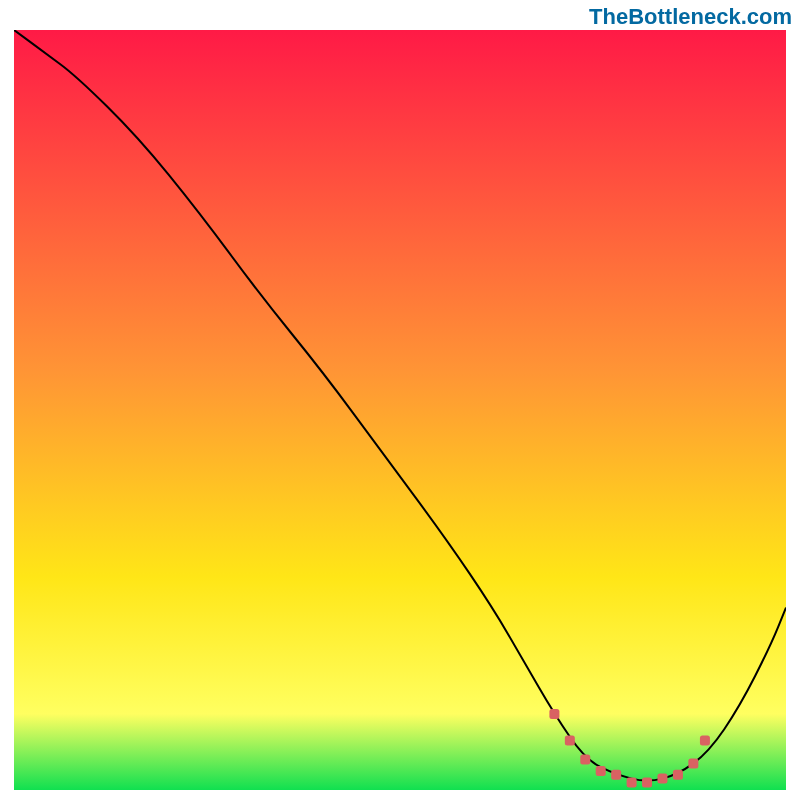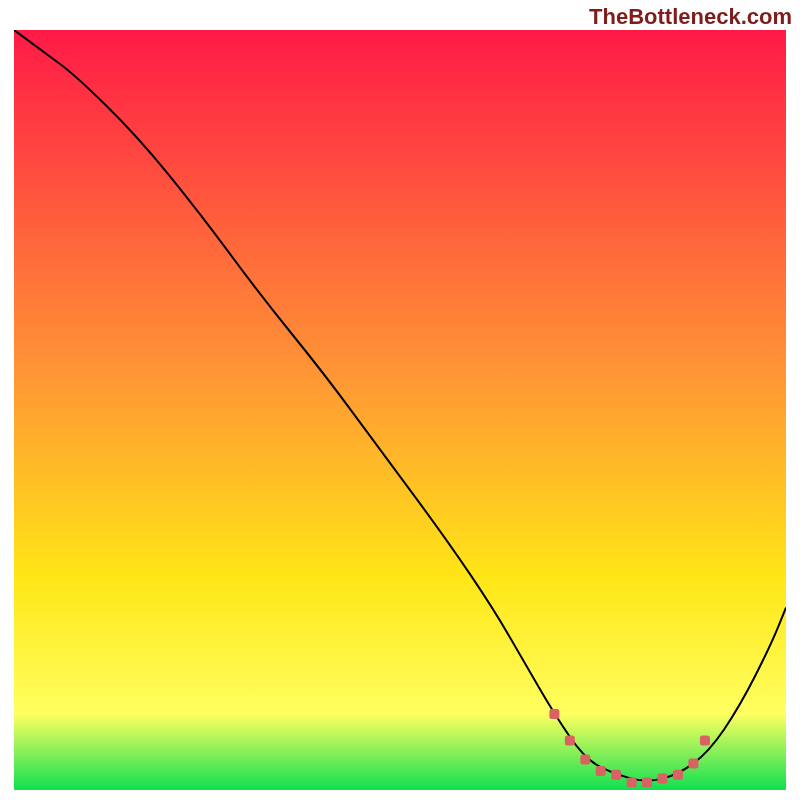--- a/index.html
+++ b/index.html
@@ -10,21 +10,21 @@
     font-family: Arial, sans-serif;
     position: relative;
     overflow: hidden;
   }
   .watermark {
     position: absolute;
     top: 4px;
     right: 8px;
     font-size: 22px;
     font-weight: bold;
-    color: #7f1d1d;
+    color: #0369a1;
     z-index: 10;
   }
   .plot {
     position: absolute;
     left: 14px;
     top: 30px;
     width: 772px;
     height: 760px;
   }
   .plot svg {

